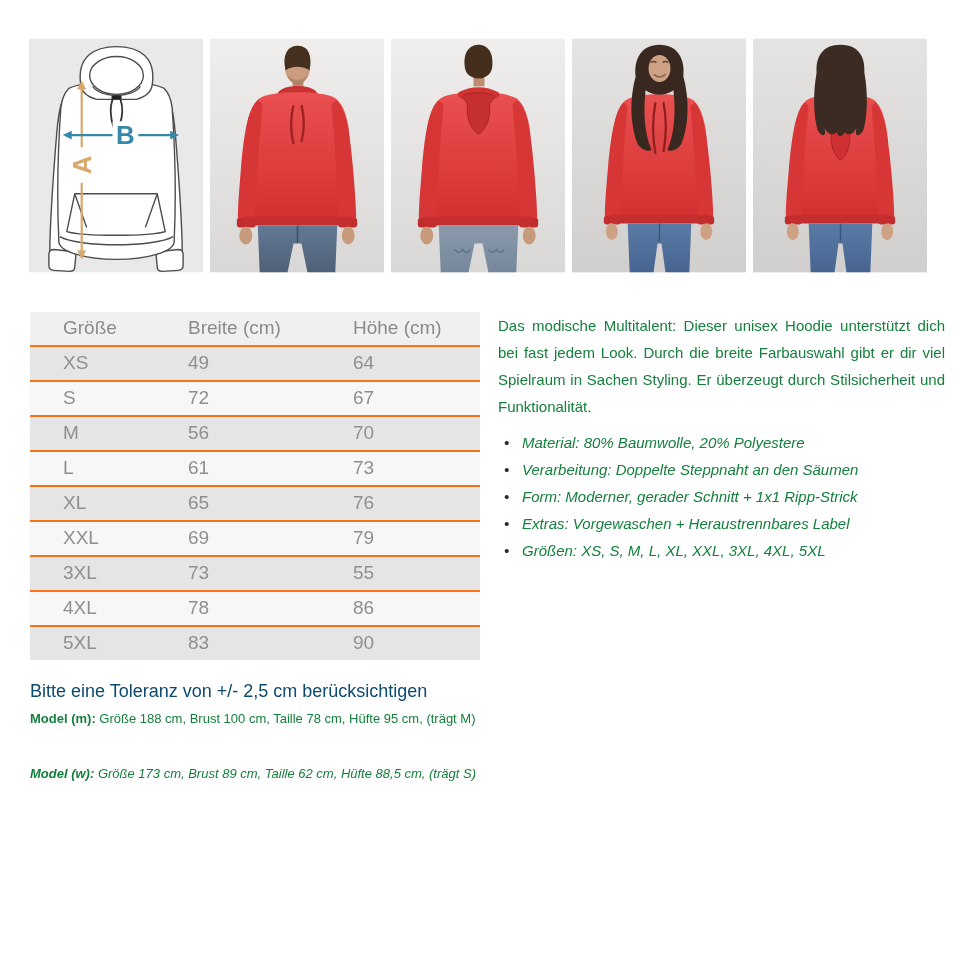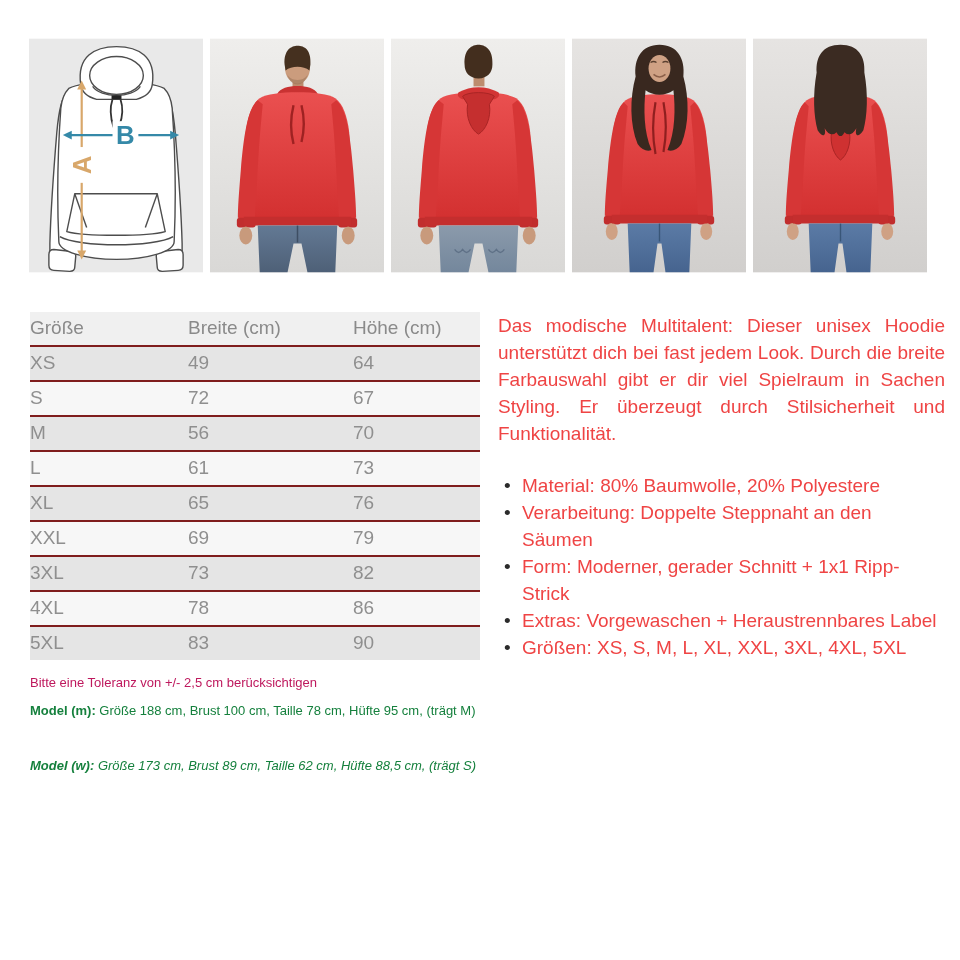--- a/index.html
+++ b/index.html
@@ -11,40 +11,40 @@
     overflow: hidden;
   }
   
   .gallery { display: flex; gap: 7px; padding: 38px 29px 0 29px; }
   .gallery-item { width: 174px; height: 235px; flex: 0 0 auto; }
   .gallery-item svg { display: block; width: 100%; height: 100%; }
 
   
   .main { display: flex; gap: 18px; padding: 39px 30px 0 30px; }
   .left-col  { width: 450px; flex: 0 0 auto; }
-  .right-col { width: 447px; flex: 0 0 auto; font-size: 19px; line-height: 27px; color: #ef4444; }
+  .right-col { width: 447px; flex: 0 0 auto; font-size: 15px; line-height: 27px; color: #15803d; }
 
   
   table.size-table { width: 100%; border-collapse: collapse; font-size: 19px; color: #8f8f8f; }
   .size-table th, .size-table td { text-align: left; font-weight: normal; padding: 5px 0 6px 0; line-height: 22px; }
-  .size-table th:first-child, .size-table td:first-child { width: 158px; }
+  .size-table th:first-child, .size-table td:first-child { width: 158px; padding-left: 33px; }
   .size-table th:nth-child(2), .size-table td:nth-child(2) { width: 165px; }
   .row-head th { background: #f0f0f0; color: #8a8a8a; }
   .row-dark td  { background: #e5e5e5; }
   .row-light td { background: #f7f7f7; }
-  .size-table tbody td { border-top: 2px solid #7f1d1d; }
-
-  .tolerance { margin-top: 10px; font-size: 13px; line-height: 26px; color: #be185d; }
+  .size-table tbody td { border-top: 2px solid #f97316; }
+
+  .tolerance { margin-top: 18px; font-size: 18px; line-height: 26px; color: #0c4a6e; }
   .model-note { font-size: 13px; line-height: 26px; margin-top: 2px; color: #15803d; }
   .model-note.second { margin-top: 29px; font-style: italic; }
   .model-label { font-weight: bold; }
 
   
   .right-col p.intro { text-align: justify; }
-  .features { list-style: none; margin-top: 25px; }
+  .features { list-style: none; margin-top: 9px; font-style: italic; }
   .features li { position: relative; padding-left: 24px; }
   .features li::before { content: "\2022"; position: absolute; left: 6px; top: 0; color: #2b2b2b; }
 </style>
 </head>
 <body>
 
 <svg width="0" height="0" style="position:absolute" aria-hidden="true">
   <defs>
     <linearGradient id="gBg" x1="0" y1="0" x2="0" y2="1">
       <stop offset="0" stop-color="#efeeec"></stop>
@@ -245,21 +245,21 @@
             <td>76</td>
           </tr>
           <tr class="row-light">
             <td>XXL</td>
             <td>69</td>
             <td>79</td>
           </tr>
           <tr class="row-dark">
             <td>3XL</td>
             <td>73</td>
-            <td>82</td>
+            <td>55</td>
           </tr>
           <tr class="row-light">
             <td>4XL</td>
             <td>78</td>
             <td>86</td>
           </tr>
           <tr class="row-dark">
             <td>5XL</td>
             <td>83</td>
             <td>90</td>

